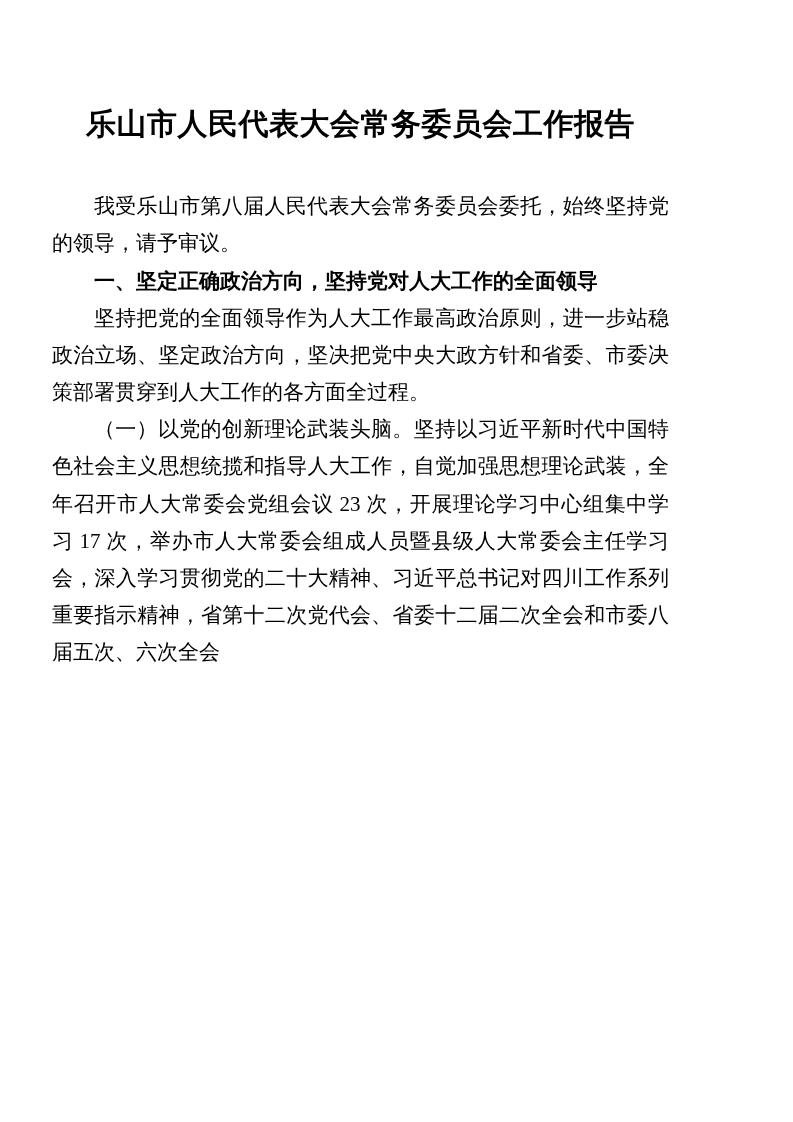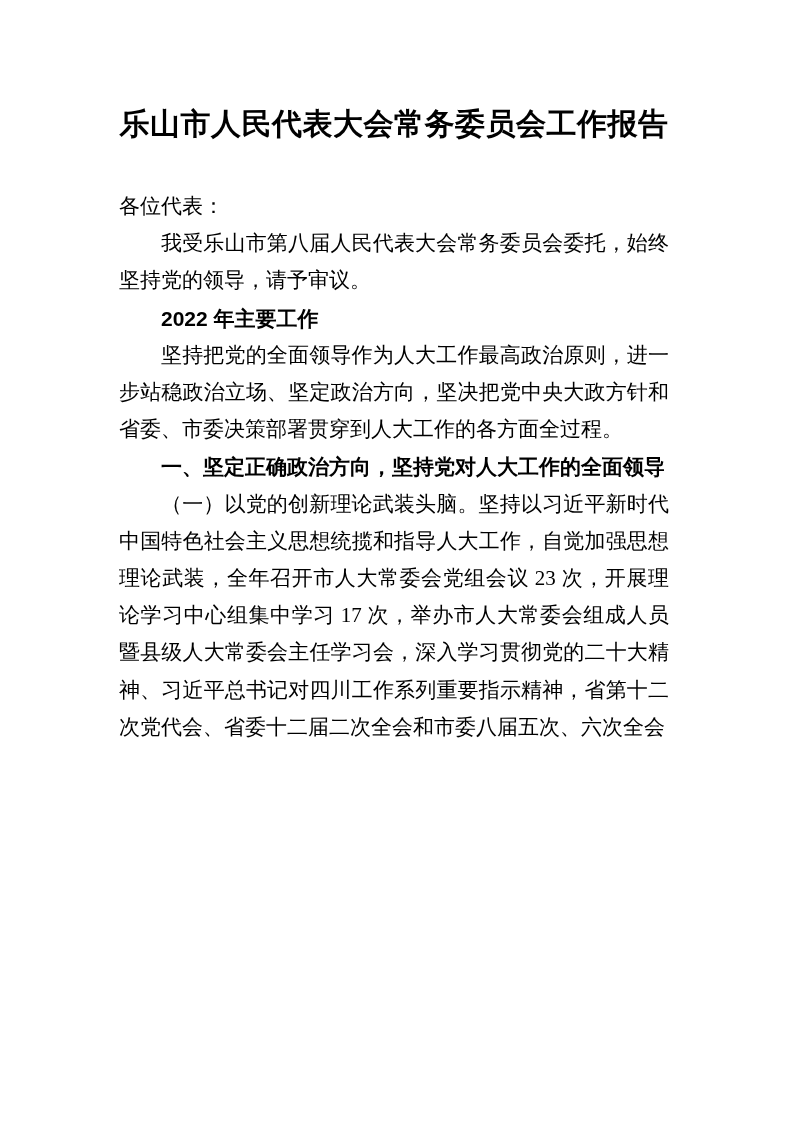--- a/index.html
+++ b/index.html
@@ -8,21 +8,21 @@
     background: #ffffff;
   }
   .page {
     position: relative;
     width: 793px;
     height: 1122px;
     margin: 0;
     background: #ffffff;
     color: #000000;
     box-sizing: border-box;
-    padding: 100px 124px 0 119px;
+    padding: 100px 124px 0 52px;
     overflow: hidden;
     font-family: "Liberation Serif", serif;
   }
   .doc-title {
     margin: 0 0 40px 0;
     font-size: 30px;
     line-height: 48px;
     font-weight: bold;
     text-align: center;
     font-family: "Liberation Serif", serif;
@@ -47,20 +47,18 @@
   .doc-body p.para b.lead {
     font-weight: normal;
   }
 </style>
 </head>
 <body>
 
 <div class="page">
   <h1 class="doc-title">乐山市人民代表大会常务委员会工作报告</h1>
   <div class="doc-body">
-      <p class="para salutation">各位代表：</p>
       <p class="para body">我受乐山市第八届人民代表大会常务委员会委托，始终坚持党的领导，请予审议。</p>
-      <p class="para heading">2022 年主要工作</p>
+      <p class="para heading">一、坚定正确政治方向，坚持党对人大工作的全面领导</p>
       <p class="para body">坚持把党的全面领导作为人大工作最高政治原则，进一步站稳政治立场、坚定政治方向，坚决把党中央大政方针和省委、市委决策部署贯穿到人大工作的各方面全过程。</p>
-      <p class="para heading">一、坚定正确政治方向，坚持党对人大工作的全面领导</p>
       <p class="para body"><b class="lead">（一）以党的创新理论武装头脑。</b>坚持以习近平新时代中国特色社会主义思想统揽和指导人大工作，自觉加强思想理论武装，全年召开市人大常委会党组会议 23 次，开展理论学习中心组集中学习 17 次，举办市人大常委会组成人员暨县级人大常委会主任学习会，深入学习贯彻党的二十大精神、习近平总书记对四川工作系列重要指示精神，省第十二次党代会、省委十二届二次全会和市委八届五次、六次全会</p>
     </div>
 </div>
 
 </body></html>

